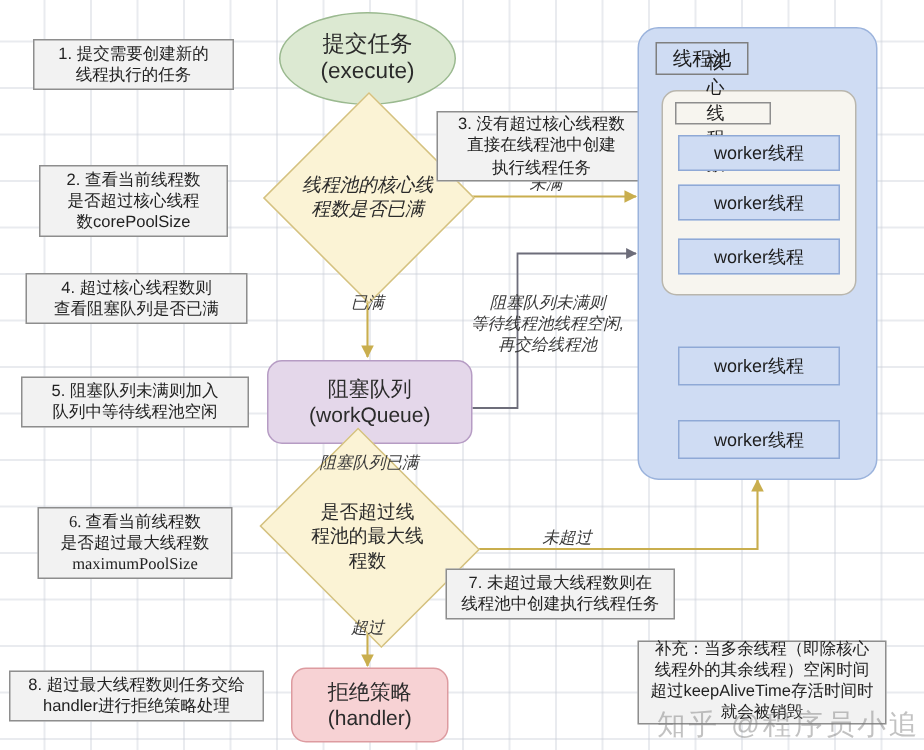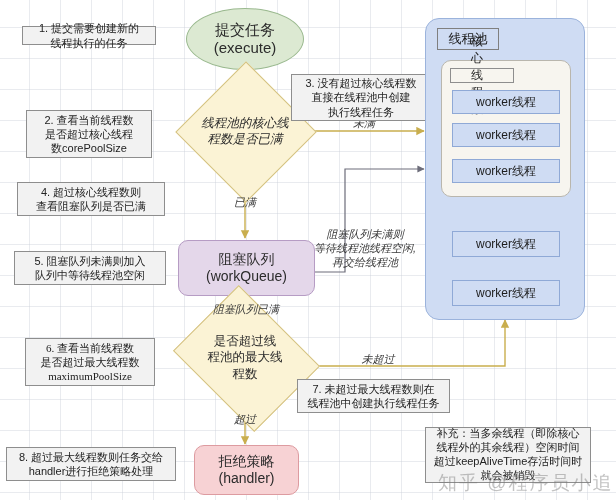--- a/index.html
+++ b/index.html
@@ -203,31 +203,31 @@
 程数</div>
   </div>
 
   <div class="node roundbox reject" style="left:194px;top:445px;width:105px;height:50px;">拒绝策略
 (handler)</div>
 
   <div class="edgelabel" style="left:221px;top:196px;width:48px;">已满</div>
 
   <div class="edgelabel" style="left:340px;top:117px;width:48px;">未满</div>
 
-  <div class="edgelabel" style="left:305px;top:196px;width:120px;margin-top:32px;">阻塞队列未满则
+  <div class="edgelabel" style="left:305px;top:196px;width:120px;">阻塞队列未满则
 等待线程池线程空闲,
 再交给线程池</div>
 
   <div class="edgelabel" style="left:196px;top:303px;width:100px;">阻塞队列已满</div>
 
   <div class="edgelabel" style="left:221px;top:413px;width:48px;">超过</div>
 
   <div class="edgelabel" style="left:349px;top:353px;width:58px;">未超过</div>
 
-  <div class="note" style="left:22px;top:26px;width:134px;height:19px;">1. 提交需要创建新的
+  <div class="note" style="left:22px;top:26px;width:134px;height:34px;">1. 提交需要创建新的
 线程执行的任务</div>
 
   <div class="note" style="left:26px;top:110px;width:126px;height:48px;">2. 查看当前线程数
 是否超过核心线程
 数corePoolSize</div>
 
   <div class="note" style="left:291px;top:74px;width:140px;height:47px;">3. 没有超过核心线程数
 直接在线程池中创建
 执行线程任务</div>
 

